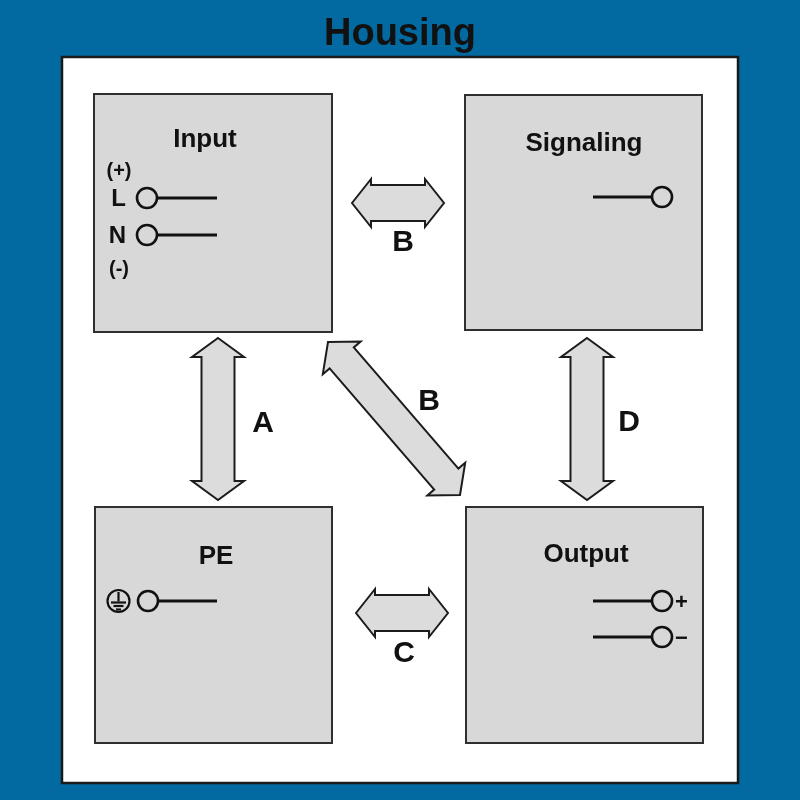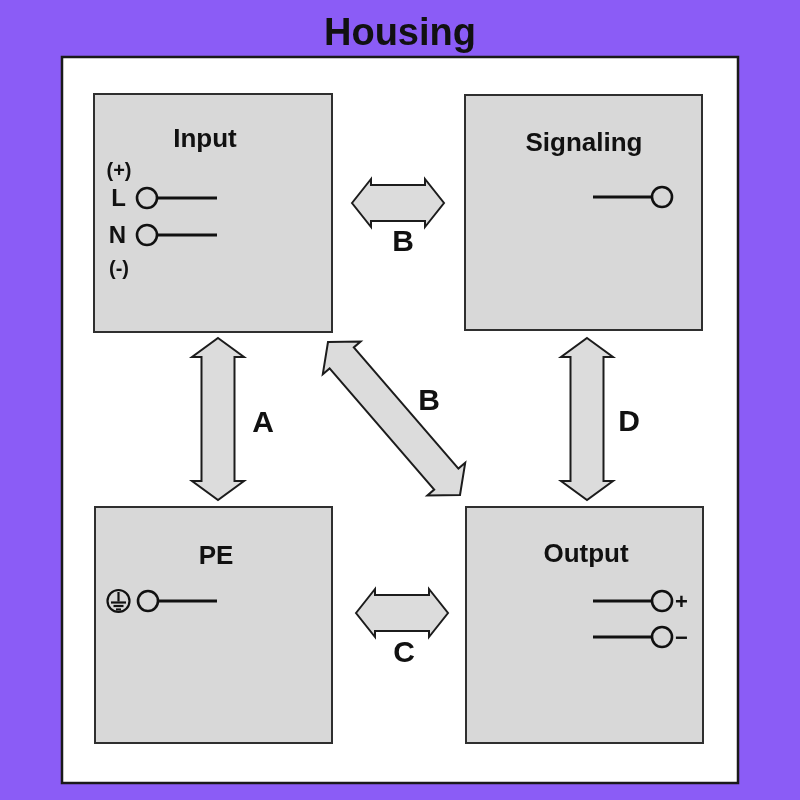--- a/index.html
+++ b/index.html
@@ -7,21 +7,21 @@
     padding: 0;
     width: 800px;
     height: 800px;
     background: #ffffff;
     font-family: "Liberation Sans", sans-serif;
   }
   #stage {
     position: relative;
     width: 800px;
     height: 800px;
-    background: #8b5cf6;
+    background: #0369a1;
   }
   svg { display: block; }
   svg text {
     font-family: "Liberation Sans", sans-serif;
     font-weight: bold;
     fill: var(--text, #111111);
   }
   .title       { font-size: 38px; }
   .block-title { font-size: 26px; }
   .term-label  { font-size: 24px; }

